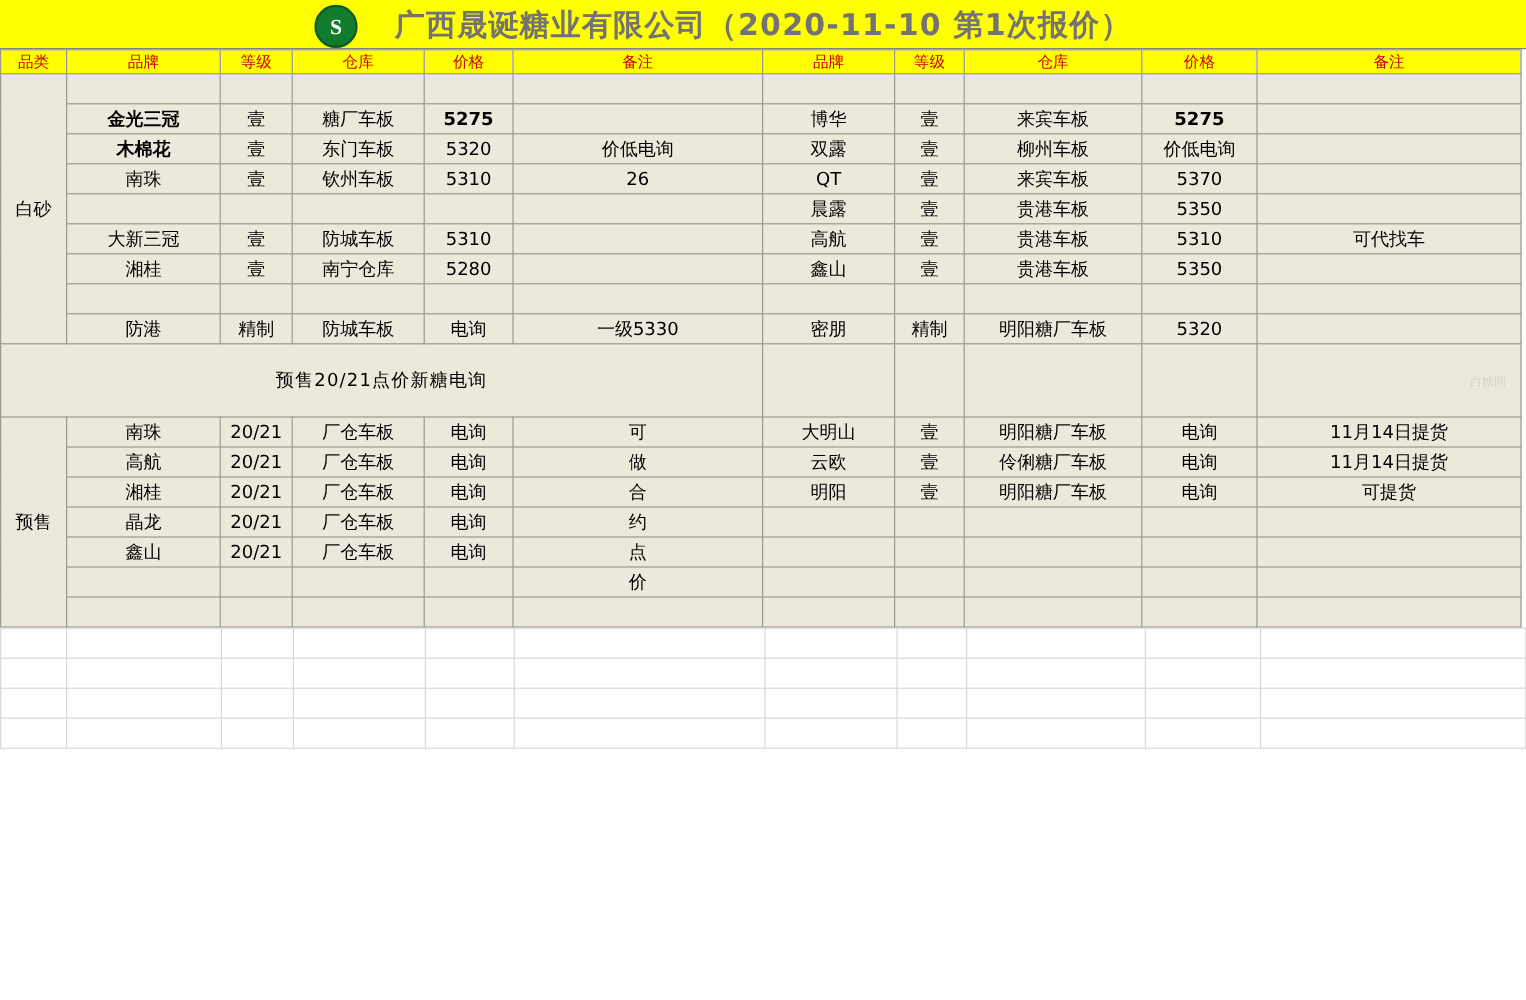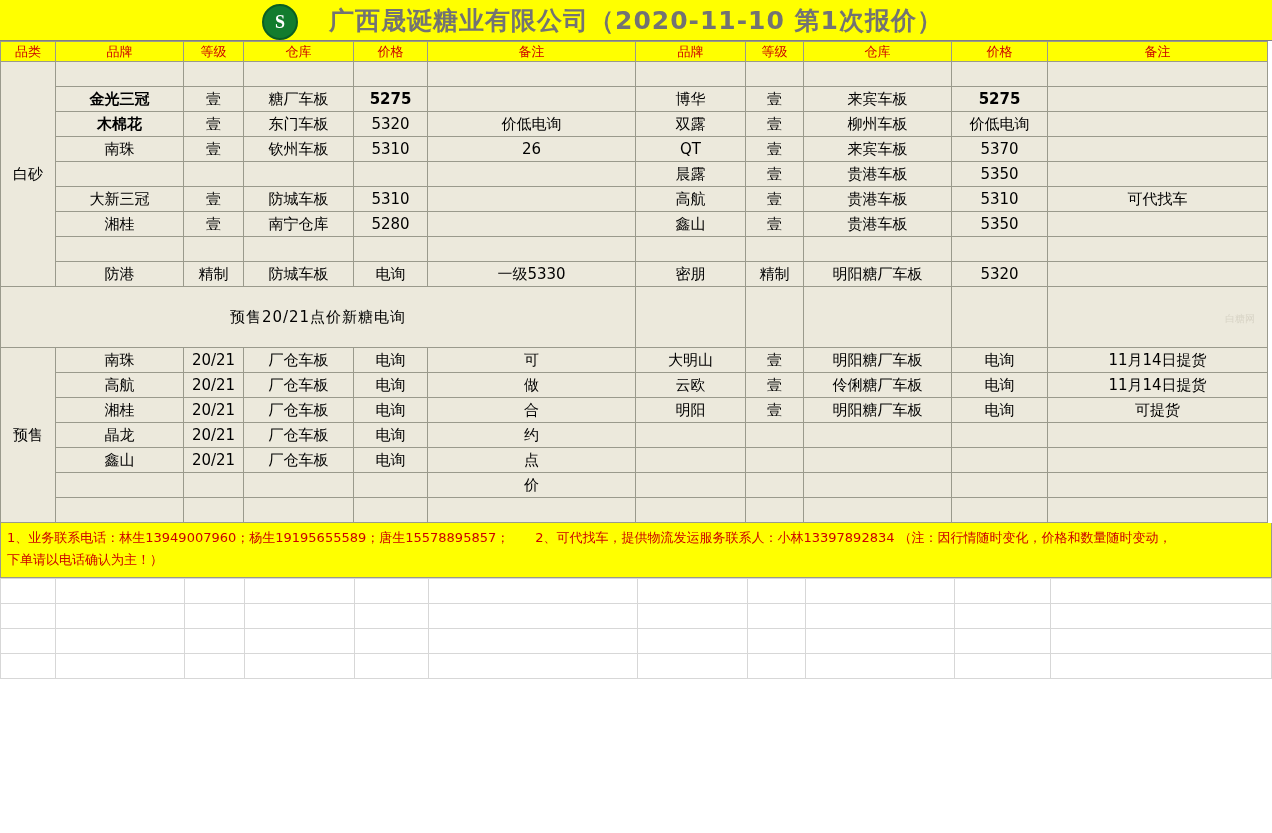--- a/index.html
+++ b/index.html
@@ -375,24 +375,20 @@
       <td></td>
       <td></td>
       <td></td>
       <td></td>
       <td></td>
       <td></td>
     </tr>
   </tbody>
     </table>
 
-  <div class="footnote">
-    <div>1、业务联系电话：林生13949007960；杨生19195655589；唐生15578895857；　　2、可代找车，提供物流发运服务联系人：小林13397892834 （注：因行情随时变化，价格和数量随时变动，</div>
-    <div>下单请以电话确认为主！）</div>
-  </div>
 
   <table class="blank">
     <colgroup>
       <col style="width:55px">
         <col style="width:128px">
         <col style="width:60px">
       <col style="width:110px">
         <col style="width:74px">
         <col style="width:208px">
       <col style="width:110px">

